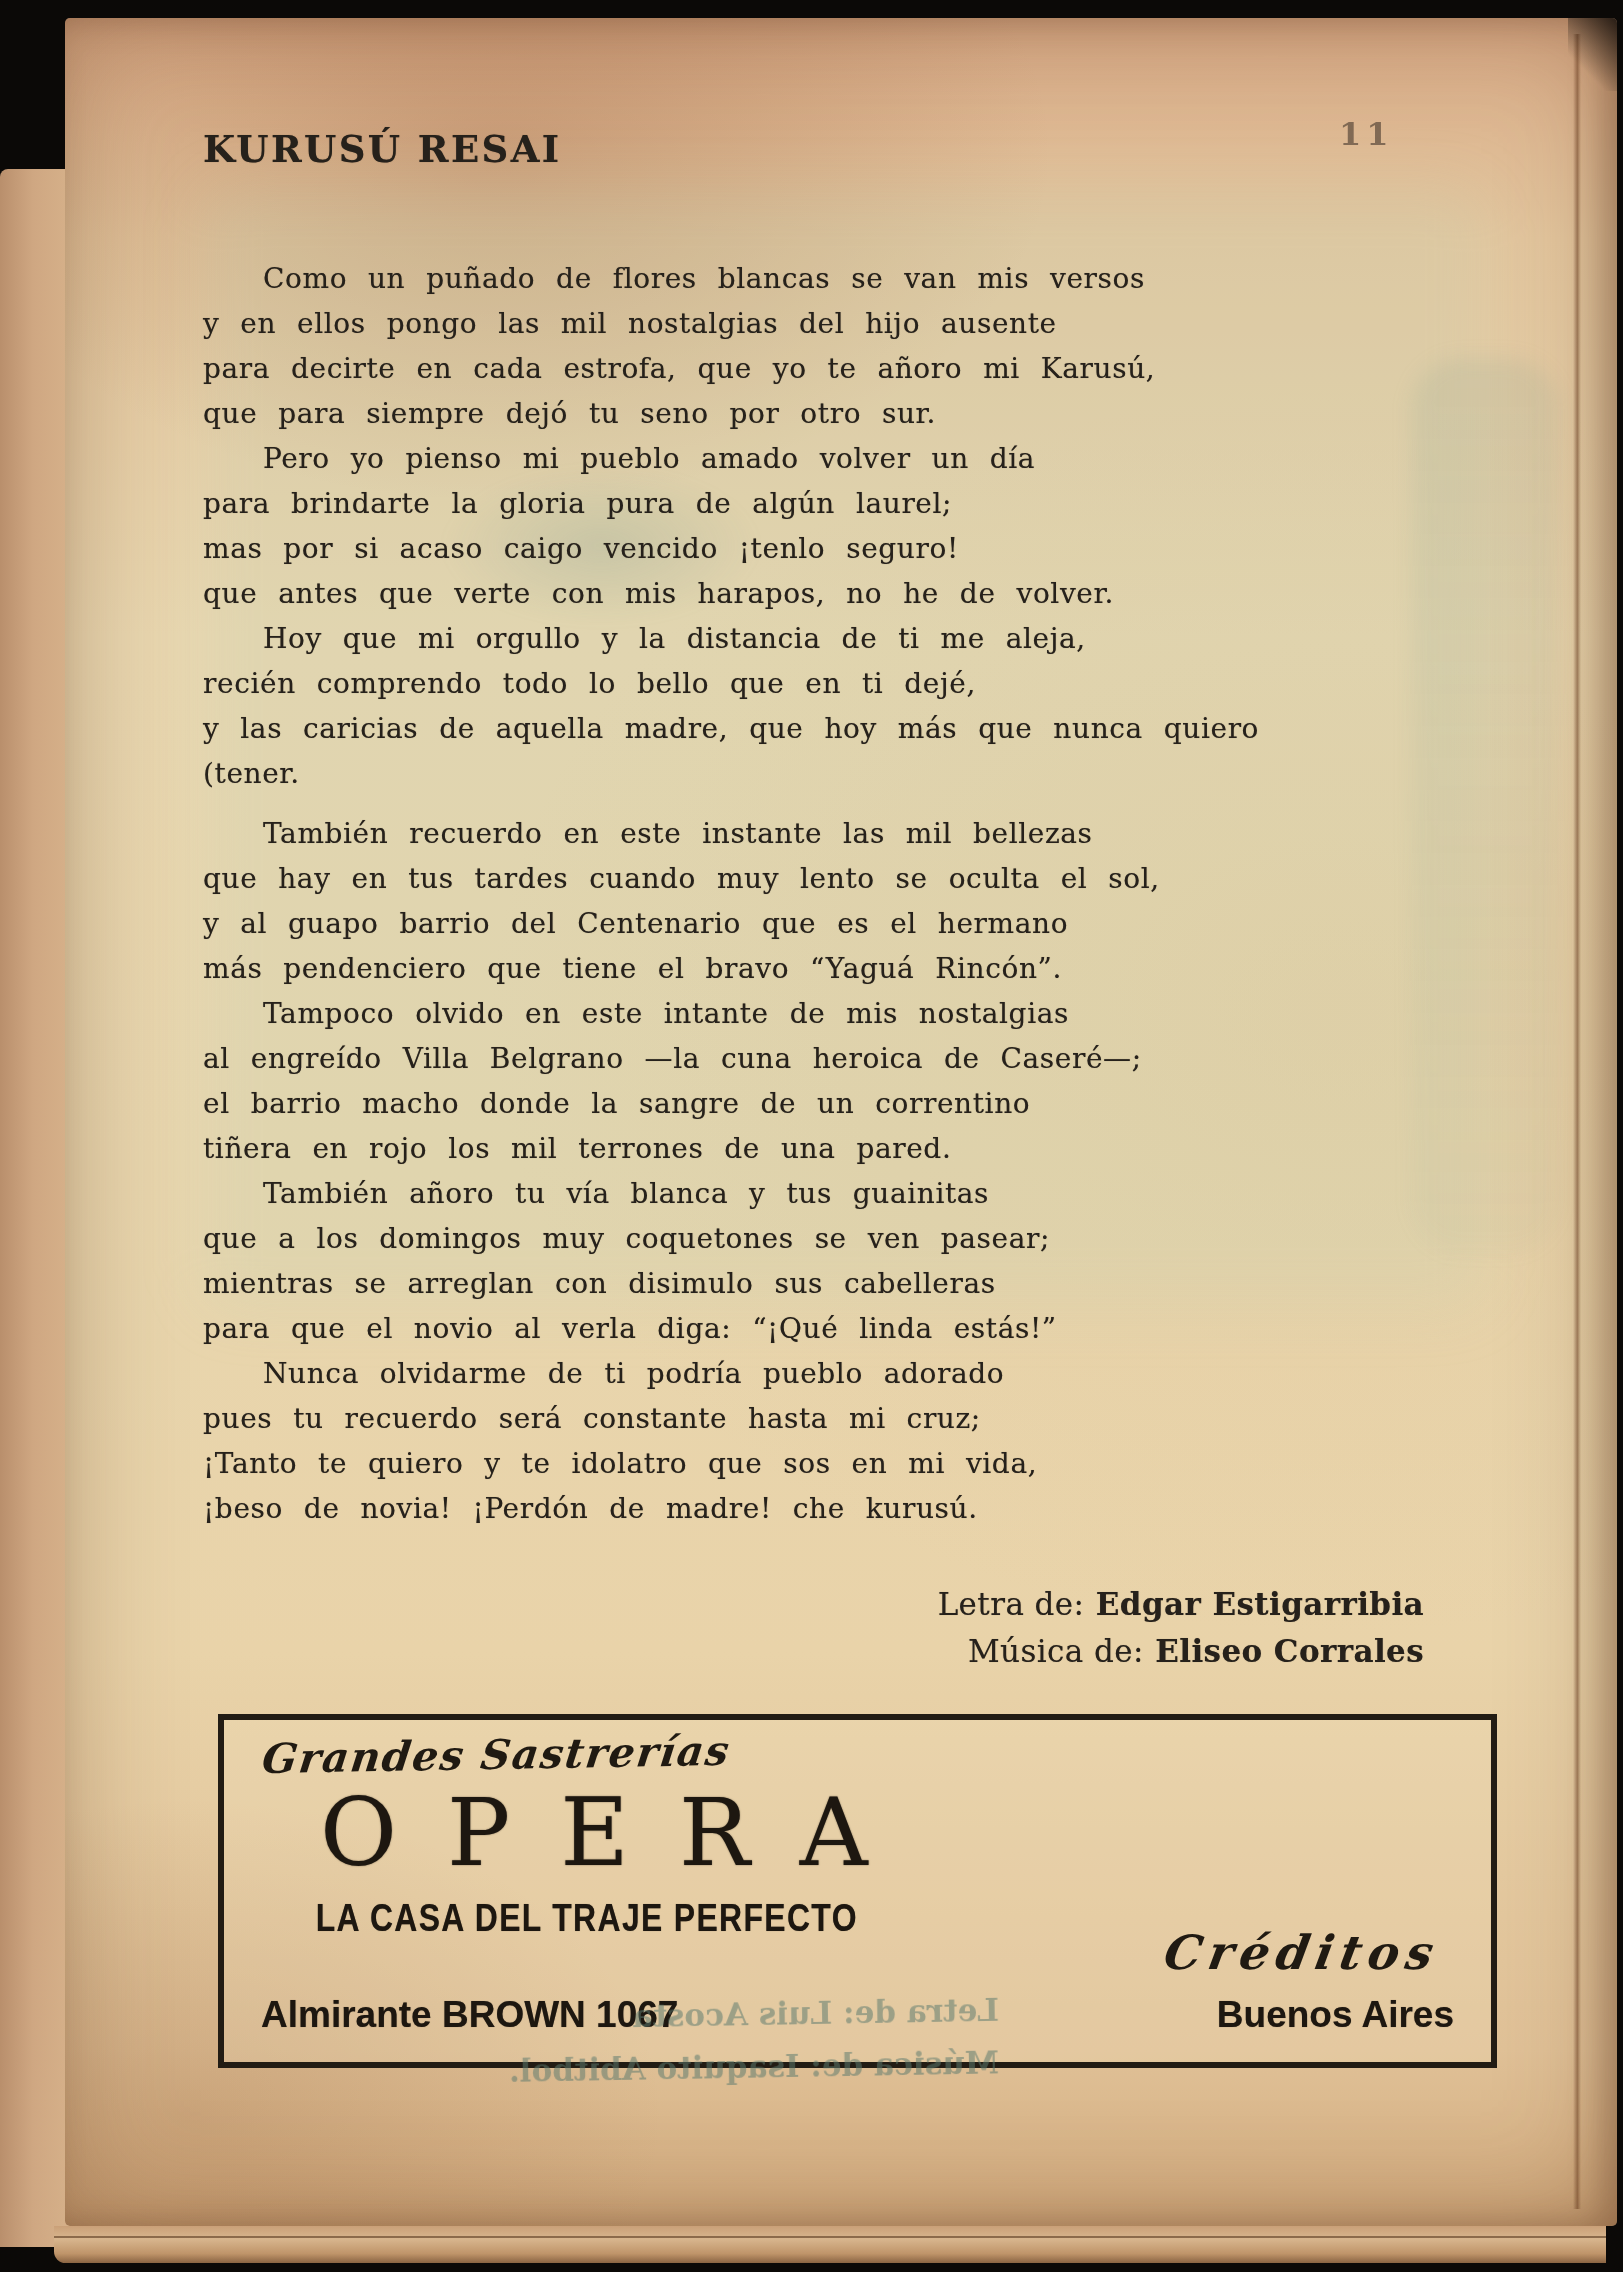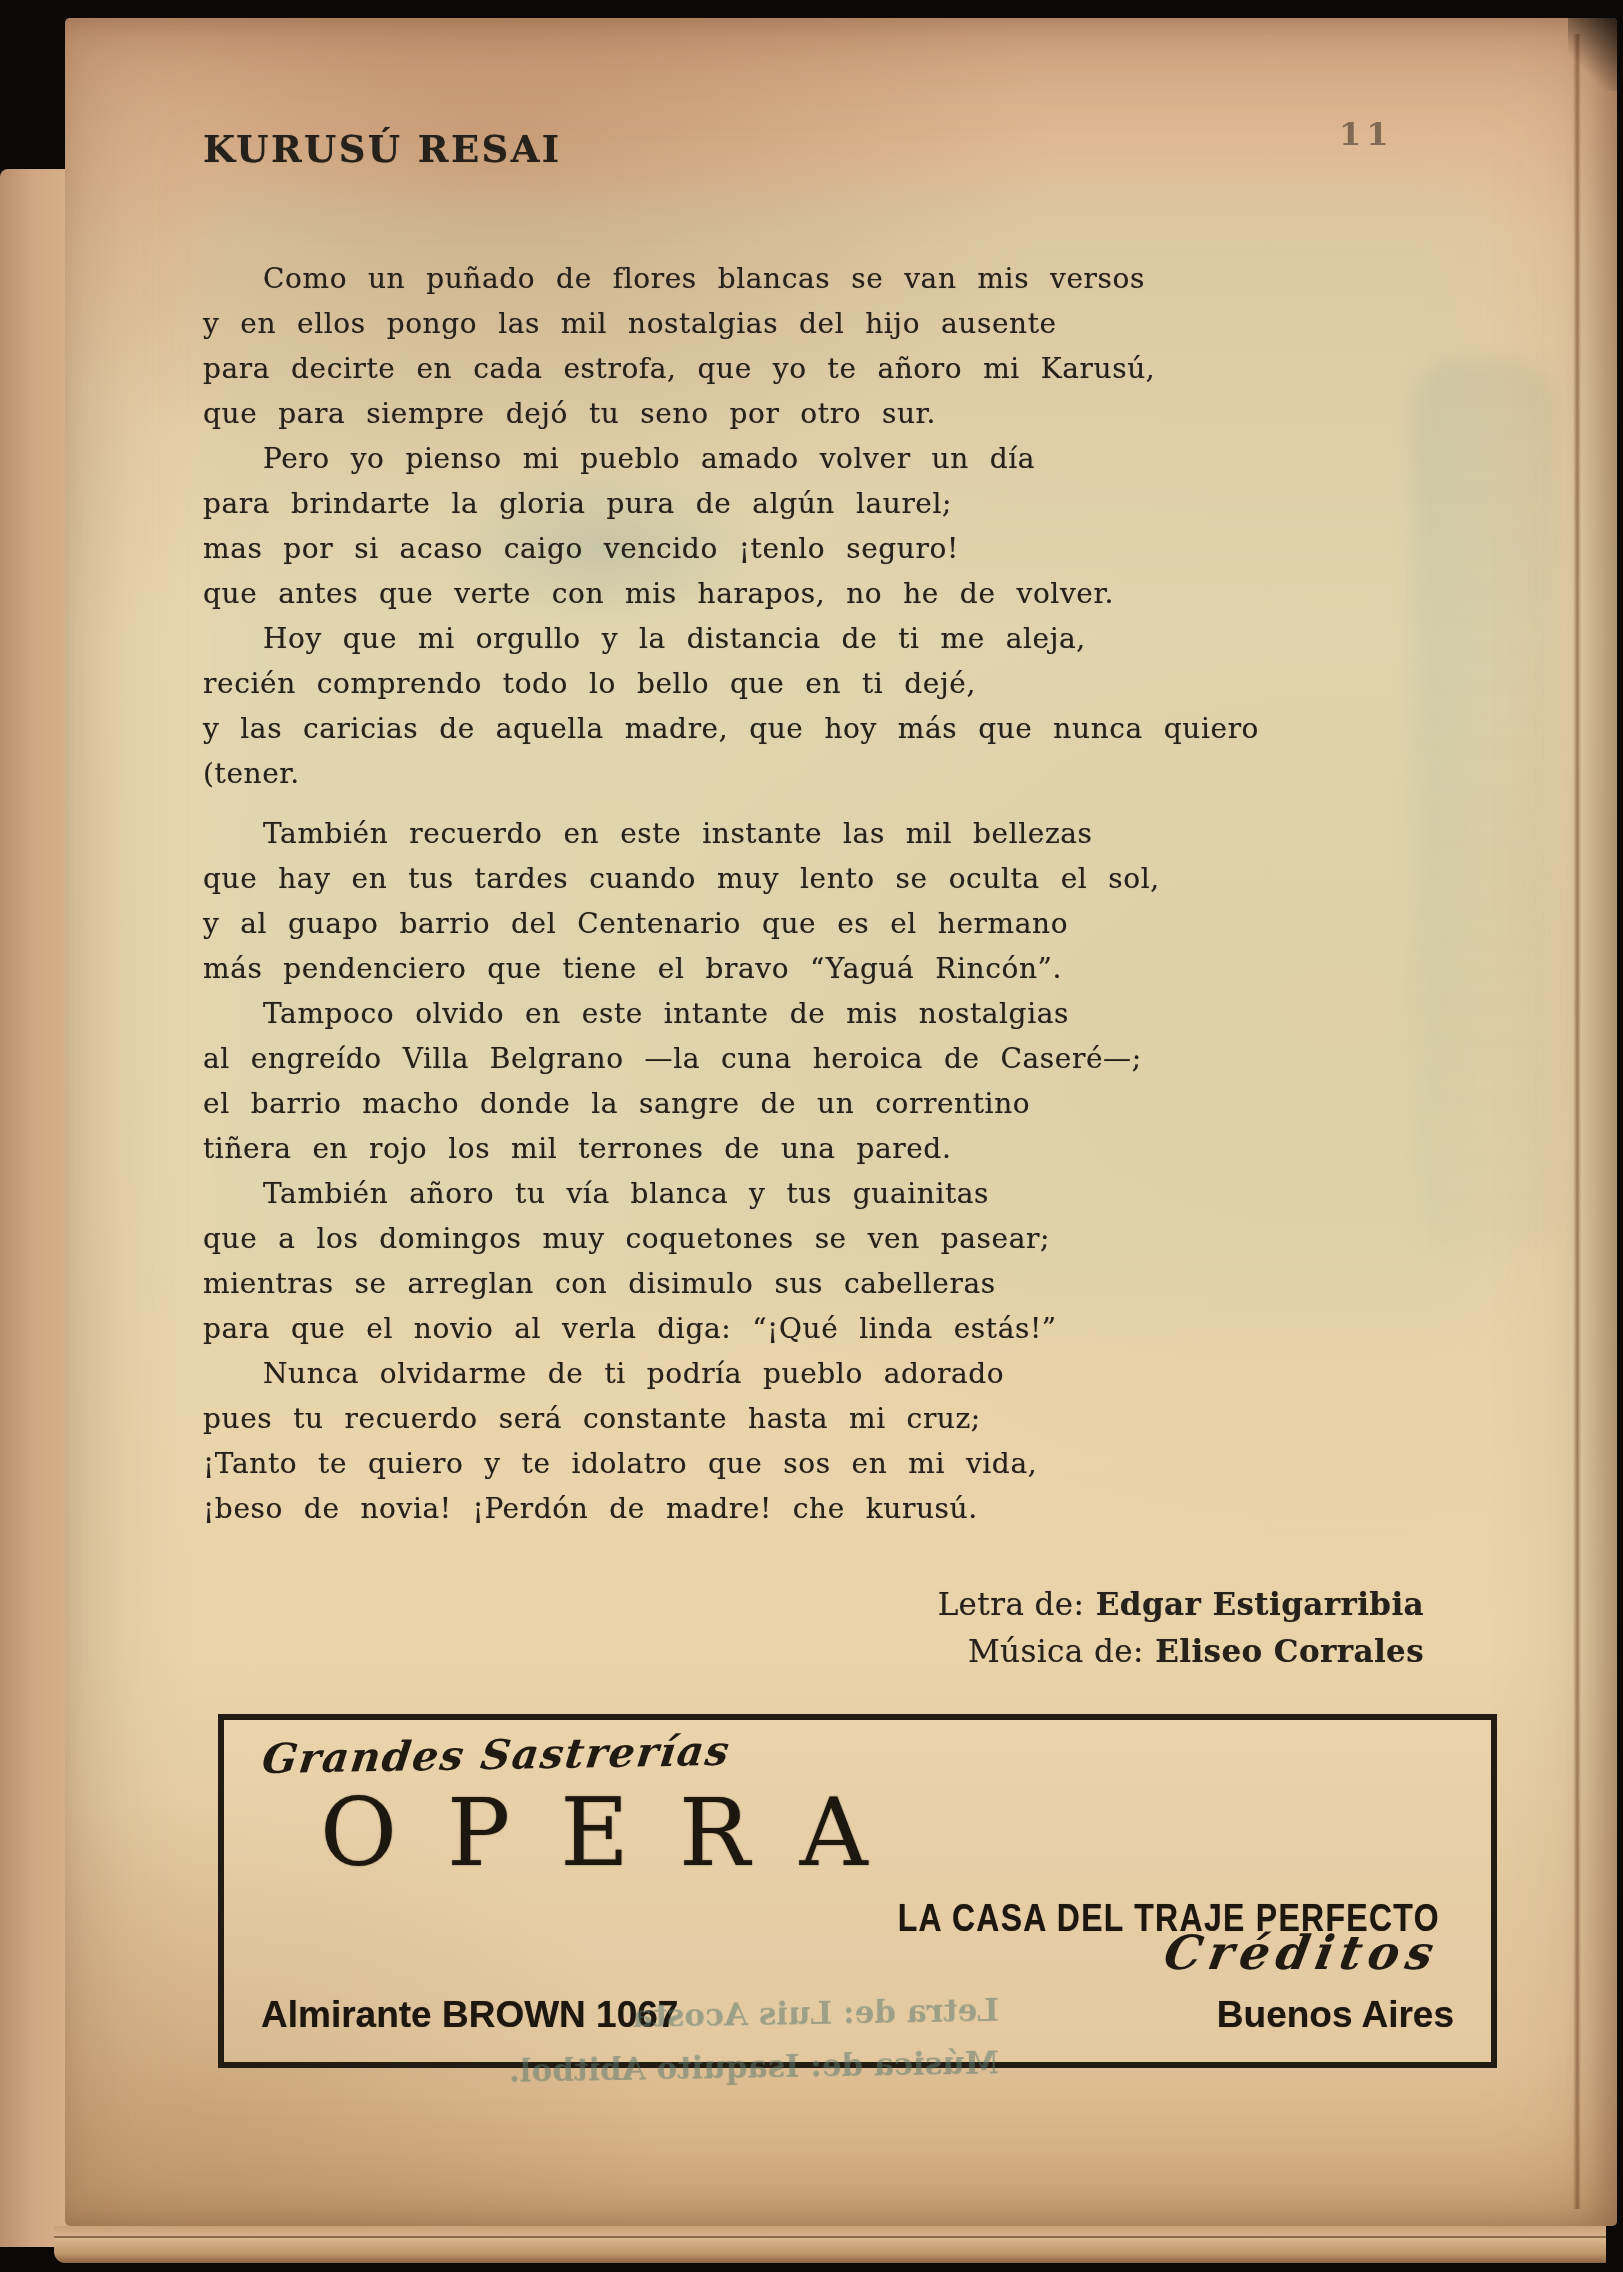--- a/index.html
+++ b/index.html
@@ -105,21 +105,21 @@
     font-size:41px;font-weight:bold;font-style:italic;
     transform:skewX(-8deg) rotate(-1deg);letter-spacing:1.6px;
     color:#201a12;
   }
   .ad-brand{
     position:absolute;left:0;top:58px;width:100%;
     text-align:left;font-size:94px;font-weight:normal;
     letter-spacing:50px;text-indent:50px;
     color:#1d1710;text-shadow:0 0 1.6px rgba(30,22,12,.6);margin-left:46px;
   }
-  .ad-tagline-wrap{position:absolute;left:0;top:177px;width:100%;text-align:right;}
+  .ad-tagline-wrap{position:absolute;left:0;top:177px;width:100%;text-align:left;padding-left:40px;}
   .ad-tagline{
     display:inline-block;font-family:"Liberation Sans", sans-serif;
     font-size:38px;font-weight:bold;letter-spacing:1.6px;
     transform:scaleX(.84);transform-origin:center;
     color:#1d1710;text-shadow:0 0 0.8px rgba(30,22,12,.6);
   }
   .ad-credit-script{
     position:absolute;right:52px;top:205px;
     font-size:47px;font-weight:bold;font-style:italic;
     transform:skewX(-10deg);letter-spacing:6.5px;color:#201a12;

